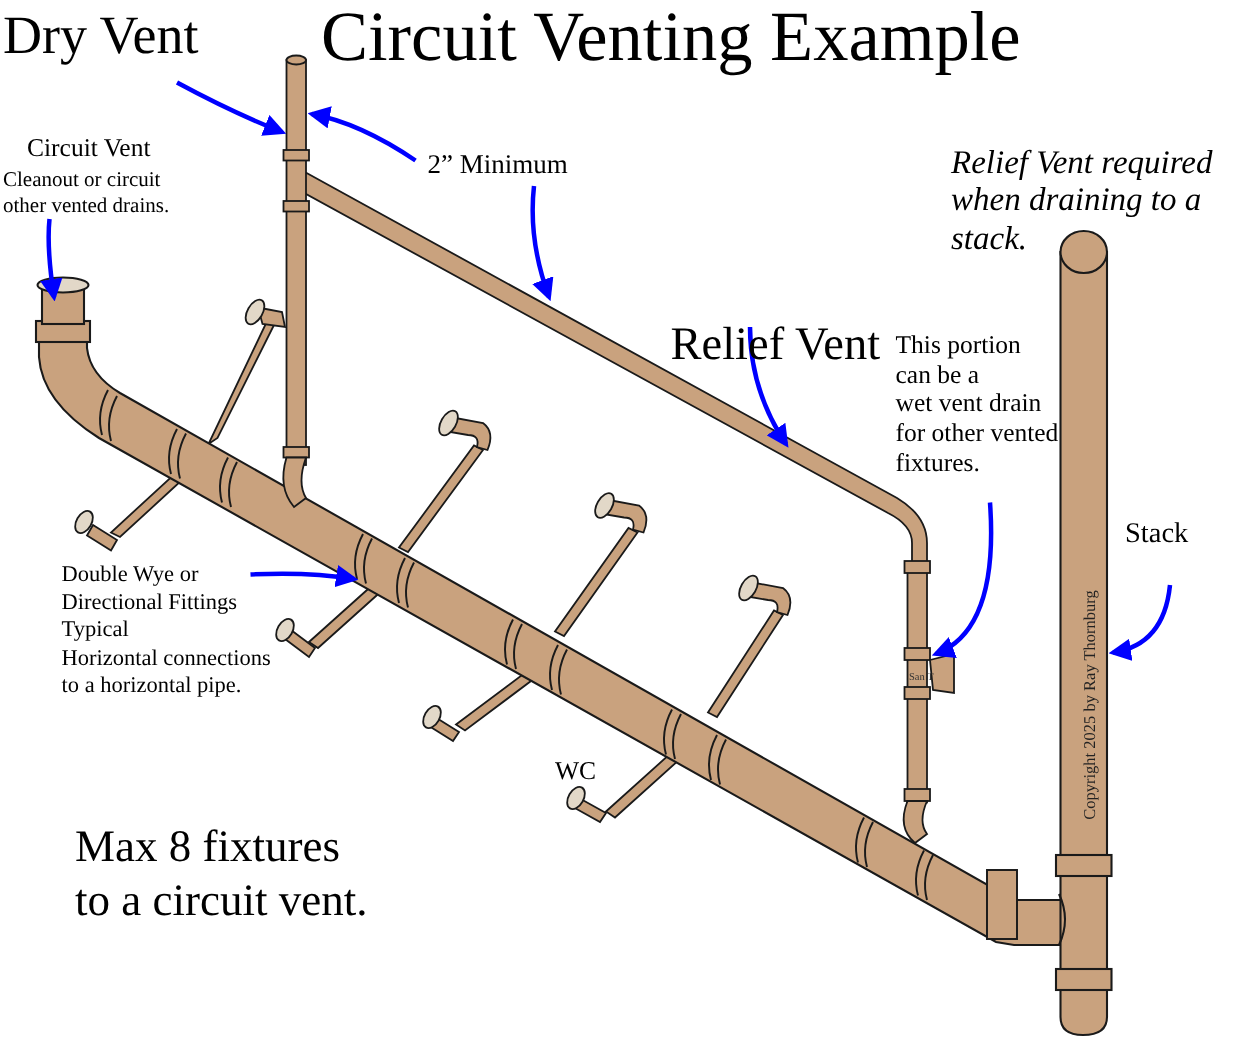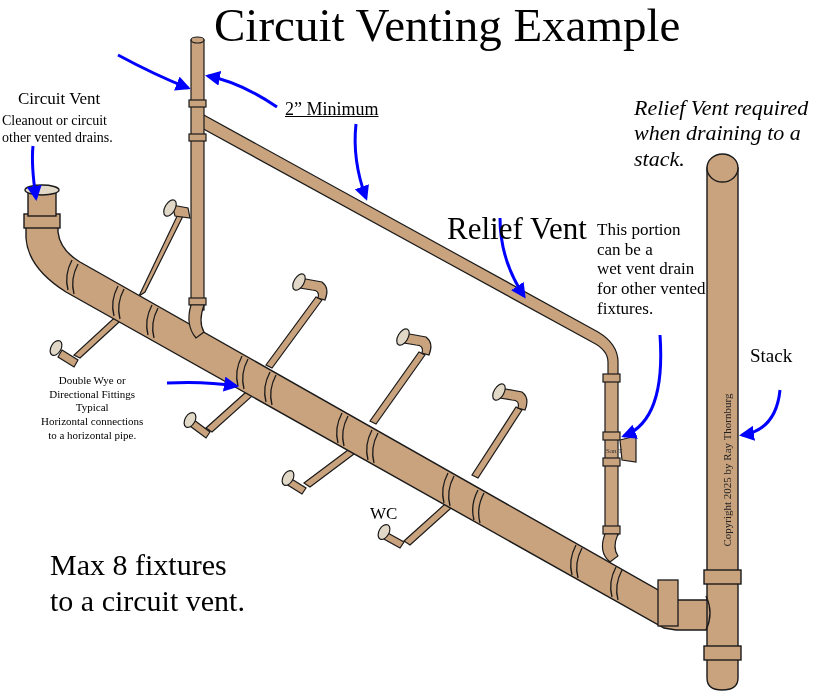--- a/index.html
+++ b/index.html
@@ -3,26 +3,26 @@
 <meta charset="utf-8">
 <style>
   html,body{margin:0;padding:0;background:#ffffff;}
   #stage{position:relative;width:823px;height:692px;overflow:hidden;background:#fff;font-family:"Liberation Serif","DejaVu Serif",serif;color:#000;}
   svg#art{position:absolute;left:0;top:0;}
   .lbl{position:absolute;white-space:pre;line-height:1.1;color:#000;}
   .title{left:214px;top:2px;font-size:47px;line-height:1;}
   .dryvent{left:2px;top:5px;font-size:36px;line-height:1;}
   .circuitvent{left:18px;top:50px;font-size:17px;margin-top:40px;}
   .cleanout{left:2px;top:112px;font-size:14px;line-height:1.22;}
-  .twomin{left:285px;top:100px;font-size:18px;text-decoration:underline;}
+  .twomin{left:285px;top:100px;font-size:18px;}
   .reliefreq{left:634px;top:95px;font-size:22px;line-height:1.15;font-style:italic;}
   .reliefvent{left:447px;top:174px;font-size:31px;line-height:1;margin-top:39px;}
   .portion{left:597px;top:220px;font-size:17px;line-height:1.16;}
   .stack{left:750px;top:346px;font-size:19px;line-height:1;}
-  .doublewye{left:41px;top:374px;font-size:11px;line-height:1.24;text-align:center;}
+  .doublewye{left:41px;top:374px;font-size:15px;line-height:1.24;}
   .wc{left:370px;top:505px;font-size:17px;}
   .maxfix{left:50px;top:547px;font-size:30px;line-height:1.2;}
   .copyright{position:absolute;left:727px;top:470px;font-size:11px;transform:translate(-50%,-50%) rotate(-90deg);white-space:nowrap;color:#222;}
   .sant{position:absolute;left:606px;top:447px;font-size:7px;color:#333;}
 </style>
 </head>
 <body>
 
 <div id="stage">
   <svg id="art" width="823" height="692" viewBox="0 0 823 692">
@@ -138,20 +138,21 @@
       <path d="M356,124 Q352,160 366,198" marker-end="url(#ah)"></path>
       <path d="M33,146 Q31,165 36,198" marker-end="url(#ah)"></path>
       <path d="M500,218 Q500,260 524,296" marker-end="url(#ah)"></path>
       <path d="M660,335 Q666,420 624,436" marker-end="url(#ah)"></path>
       <path d="M780,390 Q776,430 742,435" marker-end="url(#ah)"></path>
       <path d="M167,383 Q205,381 236,386" marker-end="url(#ah)"></path>
     </g>
   </svg>
 
   <div class="lbl title">Circuit Venting Example</div>
+  <div class="lbl dryvent">Dry Vent</div>
   <div class="lbl circuitvent">Circuit Vent</div>
   <div class="lbl cleanout">Cleanout or circuit
 other vented drains.</div>
   <div class="lbl twomin">2” Minimum</div>
   <div class="lbl reliefreq">Relief Vent required
 when draining to a
 stack.</div>
   <div class="lbl reliefvent">Relief Vent</div>
   <div class="lbl portion">This portion
 can be a

